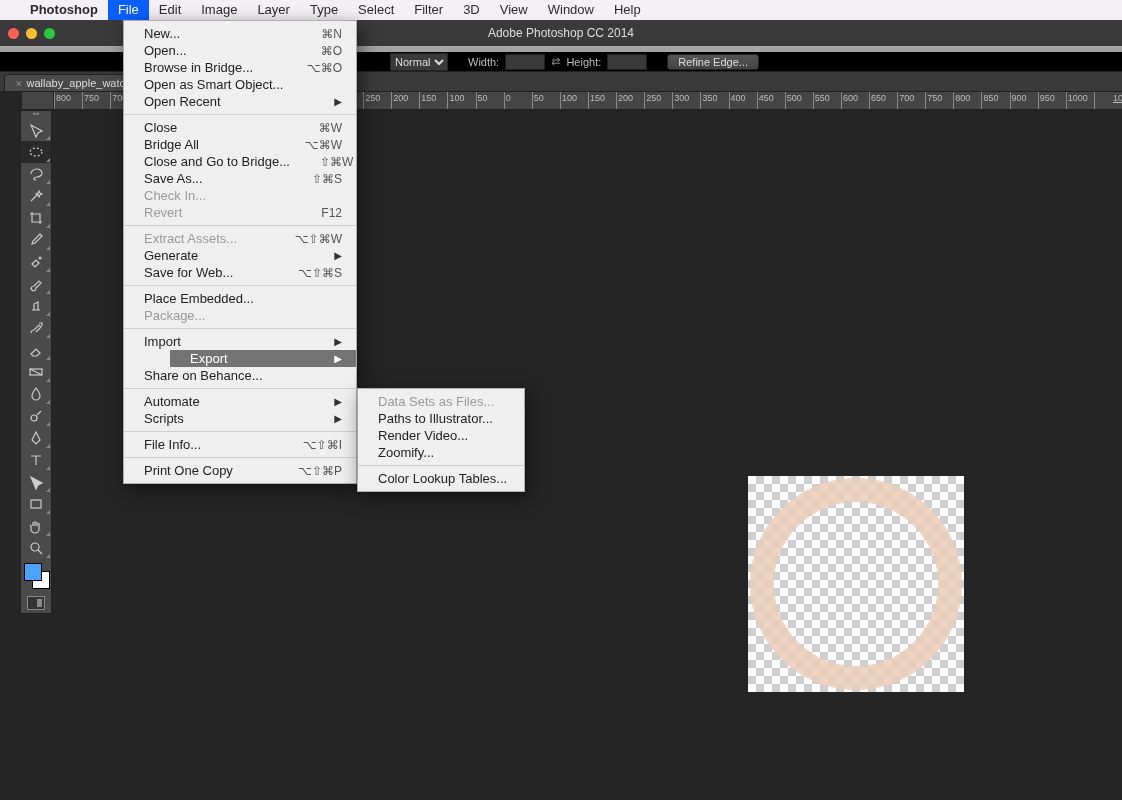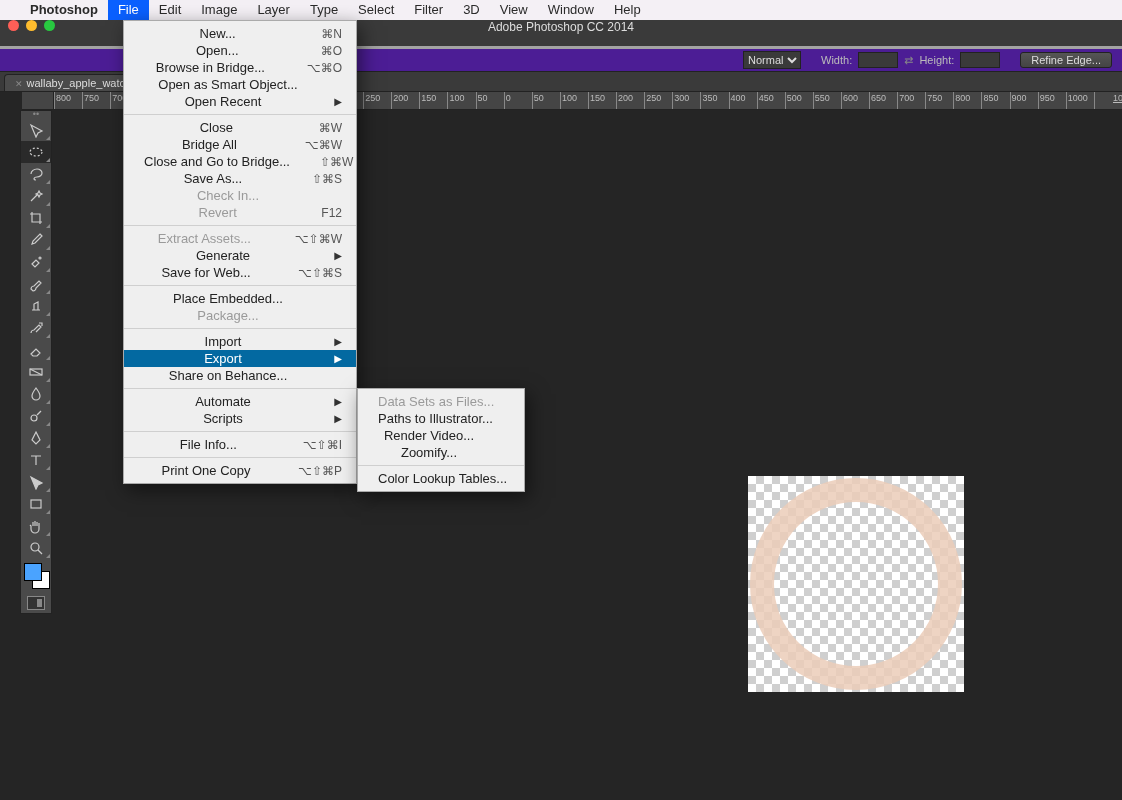--- a/index.html
+++ b/index.html
@@ -4,27 +4,27 @@
 <style>
   * { margin: 0; padding: 0; box-sizing: border-box; font-family: -apple-system, "Helvetica Neue", Arial, sans-serif; }
   html, body { width: 1122px; height: 800px; overflow: hidden; background: #252525; }
   
   .menubar { height: 20px; background: #f4f0f5; display: flex; align-items: center; font-size: 13px; color: #2a2a2a; }
   .menubar .apple { width: 20px; text-align: center; font-size: 14px; }
   .menubar .item { padding: 0 10px; height: 20px; line-height: 20px; cursor: default; }
   .menubar .item.app { font-weight: 600; }
   .menubar .item.open { background: #0a60ff; color: #fff; }
   
-  .winrow { height: 26px; background: #3a3a3a; display: flex; font-size: 12px; color: #ddd; position: relative; }
+  .winrow { height: 26px; background: #3a3a3a; display: flex; align-items: center; font-size: 12px; color: #ddd; position: relative; }
   .traffic { display: flex; gap: 7px; padding-left: 8px; }
   .dot { width: 11px; height: 11px; border-radius: 50%; }
   .dot.r { background: #ff5f57; } .dot.y { background: #febc2e; } .dot.g { background: #28c840; }
   .wintitle { position: absolute; left: 0; right: 0; text-align: center; color: #ddd; font-size: 12px; pointer-events:none;}
   
-  .optbar { height: 26px; background: #4c1d95; border-top:3px solid #a3a3a3; border-bottom:1px solid #222; display:flex; align-items:center; font-size:11px; color:#bbb;justify-content:flex-end; }
+  .optbar { height: 26px; background: #000000; border-top:6px solid #a3a3a3; border-bottom:1px solid #222; display:flex; align-items:center; font-size:11px; color:#bbb; }
   .optbar .seg { display:flex; align-items:center; gap:6px; padding:0 10px; }
   .optbar select { background:#3a3a3a; color:#ddd; border:1px solid #222; font-size:11px; height:18px; }
   .optbar input[type=text]{ width:40px; height:16px; background:#3a3a3a; border:1px solid #222; color:#ddd; font-size:11px; }
   .optbar .btn { background:linear-gradient(#555,#444); border:1px solid #222; color:#ddd; padding:1px 10px; font-size:11px; border-radius:3px; }
   
   .tabbar { height: 20px; background: #3a3a3a; border-bottom:1px solid #222; display:flex; align-items:flex-end; font-size:11px; }
   .tab { background:#4a4a4a; color:#ddd; padding:2px 10px; border:1px solid #222; border-bottom:none; border-top-left-radius:4px; border-top-right-radius:4px; margin-left:4px; }
   
   .ruler-h { height: 18px; background: #454545; position: relative; margin-left: 54px; overflow:hidden; border-bottom:1px solid #222;}
   .ruler-h .tick { position:absolute; top:0; bottom:0; border-left:1px solid #888; }
@@ -49,22 +49,22 @@
      linear-gradient(45deg,#cfcfcf 25%,transparent 25%),
      linear-gradient(-45deg,#cfcfcf 25%,transparent 25%),
      linear-gradient(45deg,transparent 75%,#cfcfcf 75%),
      linear-gradient(-45deg,transparent 75%,#cfcfcf 75%);
      background-size:16px 16px; background-position:0 0,0 8px,8px -8px,-8px 0;}
   .ring { position:absolute; inset:0; }
   
   .menu { position:absolute; background:#efefef; border:1px solid #aaa; box-shadow:4px 6px 18px rgba(0,0,0,0.5); font-size:13px; color:#222; }
   .menu .row { display:flex; align-items:center; height:17px; padding:0 14px 0 20px; white-space:nowrap; }
   .menu .row.disabled { color:#9a9a9a; }
-  .menu .row.highlight { background:#0369a1; color:#fff; }
-  .menu .row .lab { flex:1; padding-right:30px;text-align:center; }
+  .menu .row.highlight { background:#737373; color:#fff;margin-left:46px; }
+  .menu .row .lab { flex:1; padding-right:30px; }
   .menu .row .sc { color:#555; font-size:12px; }
   .menu .row .arr { width:10px; text-align:right; color:#333; font-size:10px;}
   .menu .row.highlight .arr{color:#fff;}
   .menu hr { border:none; border-top:1px solid #cfcfcf; margin:4px 0; }
   .file-menu { left:123px; top:20px; width:234px; padding:4px 0;}
   .sub-menu  { left:357px; top:388px; width:168px; padding:4px 0;}
   #ruler-origin{position:absolute;left:22px;top:92px;width:32px;height:18px;background:#454545;border-right:1px solid #222;border-bottom:1px solid #222;}
 </style>
 </head>
 <body>

